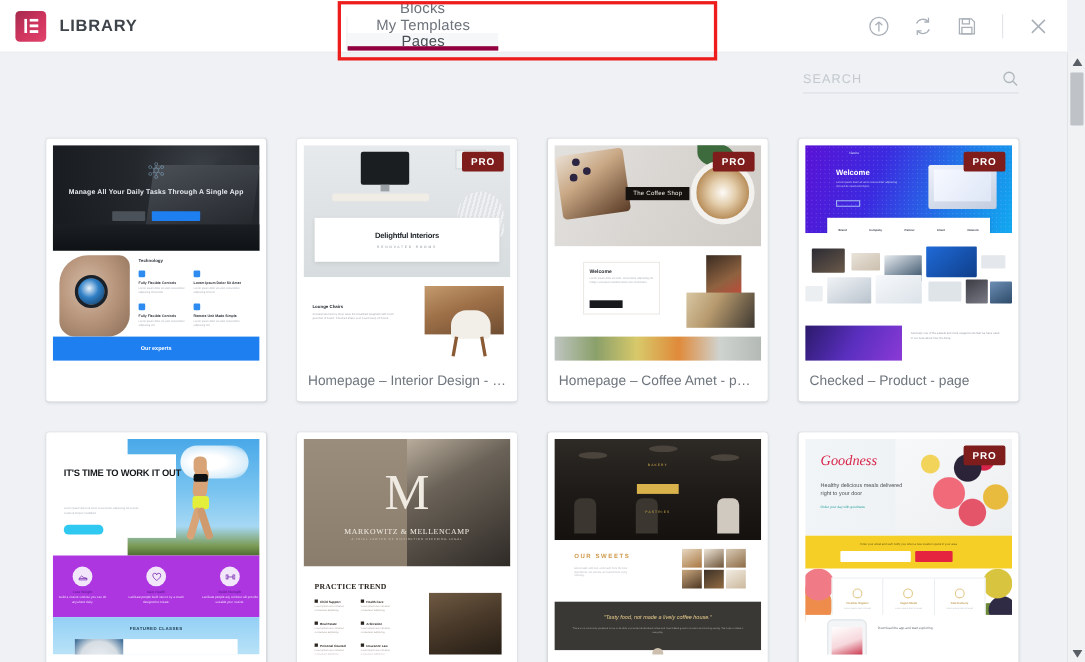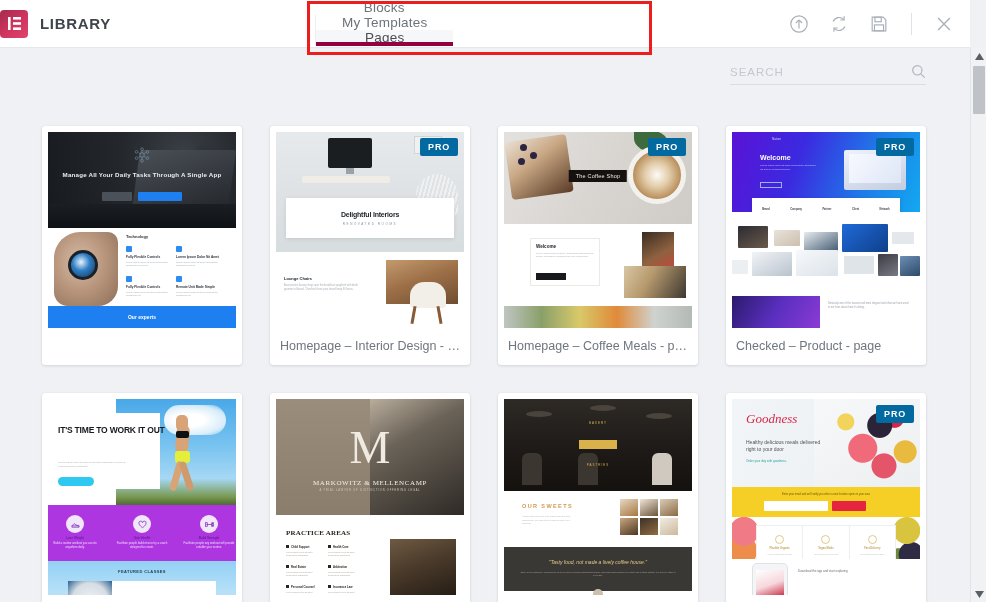--- a/index.html
+++ b/index.html
@@ -11,21 +11,21 @@
   }
   .app { position: relative; width: 986px; height: 602px; overflow: hidden; }
 
   
   .header {
     position: absolute; top: 0; left: 0; width: 970px; height: 48px;
     background: #ffffff;
     display: flex; align-items: center;
     border-bottom: 1px solid #e6e9ec;
   }
-  .brand { display: flex; align-items: center; gap: 12px; }
+  .brand { display: flex; align-items: center; padding-left: 14px; gap: 12px; }
   .brand-logo {
     width: 28px; height: 28px; border-radius: 4px;
     background: linear-gradient(140deg, #a62a4d 0%, #d0355f 55%, #e0436b 100%);
     display: flex; align-items: center; justify-content: center;
   }
   .brand-logo svg { display:block; }
   .brand-title {
     font-size: 15px; font-weight: bold; color: #3f444b; letter-spacing: .7px;
   }
 
@@ -107,21 +107,21 @@
   .thumb {
     position: relative; width: 200px; height: 196px; overflow: hidden;
     background: #fff; margin: 6px 6px 0 6px; width: 188px;
   }
   .card-title {
     font-size: 12.5px; color: #6f767e; padding: 11px 10px 12px 10px;
     white-space: nowrap; overflow: hidden; text-overflow: ellipsis;
   }
   .pro-badge {
     position: absolute; top: 6px; right: 6px; z-index: 9;
-    background: #0369a1; color: #fff; font-size: 9px; font-weight: bold;
+    background: #7f1d1d; color: #fff; font-size: 9px; font-weight: bold;
     letter-spacing: .8px; padding: 4px 8px; border-radius: 2px;
   }
 
   
   .t-sec { position: absolute; left: 0; right: 0; }
 
   
   .app-hero {
     top: 0; height: 96px;
     background:
@@ -537,21 +537,21 @@
             <div class="cof-white">
               <h5>Welcome</h5>
               <p>Lorem ipsum dolor sit amet, consectetur adipiscing elit integer accumsan condimentum nam elementum.</p>
               <div class="cof-btn"></div>
             </div>
             <div class="cof-i1"></div>
               <div class="cof-i2"></div>
           </div>
           <div class="t-sec cof-strip"></div>
         </div>
-        <div class="card-title">Homepage – Coffee Meals - page</div>
+        <div class="card-title">Homepage – Coffee Amet - page</div>
       </div>
 
       <div class="card">
         <div class="thumb">
           <span class="pro-badge">PRO</span>
           <div class="t-sec pr-hero">
             <div class="dots"></div>
             <div class="pr-nav">Nature</div>
             <div class="pr-h">Welcome</div>
             <div class="pr-p">Lorem ipsum dolor sit amet consectetur adipiscing elit sed do eiusmod tempor.</div>
@@ -649,21 +649,21 @@
         <div class="thumb">
           <div class="t-sec law-hero">
             <div class="law-l"></div>
               <div class="law-r"></div>
             <div class="law-m">M</div>
             <div class="law-name">MARKOWITZ &amp; MELLENCAMP</div>
             <div class="law-sub">A TRIAL LAWYER OF DISTINCTION OFFERING LEGAL</div>
           </div>
           <div class="t-sec law-body">
             <div class="law-img"></div>
-            <div class="law-h">PRACTICE AREAS</div>
+            <div class="law-h">PRACTICE TREND</div>
             <div class="law-item" style="left:10px;top:30px;"><b><span class="law-sq"></span><span>Child Support</span></b><p>Lorem ipsum dolor sit amet consectetur adipiscing.</p></div>
             <div class="law-item" style="left:52px;top:30px;"><b><span class="law-sq"></span><span>Health Care</span></b><p>Lorem ipsum dolor sit amet consectetur adipiscing.</p></div>
             <div class="law-item" style="left:10px;top:50px;"><b><span class="law-sq"></span><span>Real Estate</span></b><p>Lorem ipsum dolor sit amet consectetur adipiscing.</p></div>
             <div class="law-item" style="left:52px;top:50px;"><b><span class="law-sq"></span><span>Arbitration</span></b><p>Lorem ipsum dolor sit amet consectetur adipiscing.</p></div>
             <div class="law-item" style="left:10px;top:70px;"><b><span class="law-sq"></span><span>Personal Counsel</span></b><p>Lorem ipsum dolor sit amet consectetur adipiscing.</p></div>
             <div class="law-item" style="left:52px;top:70px;"><b><span class="law-sq"></span><span>Insurance Law</span></b><p>Lorem ipsum dolor sit amet consectetur adipiscing.</p></div>
           </div>
         </div>
         <div class="card-title"></div>
       </div>

